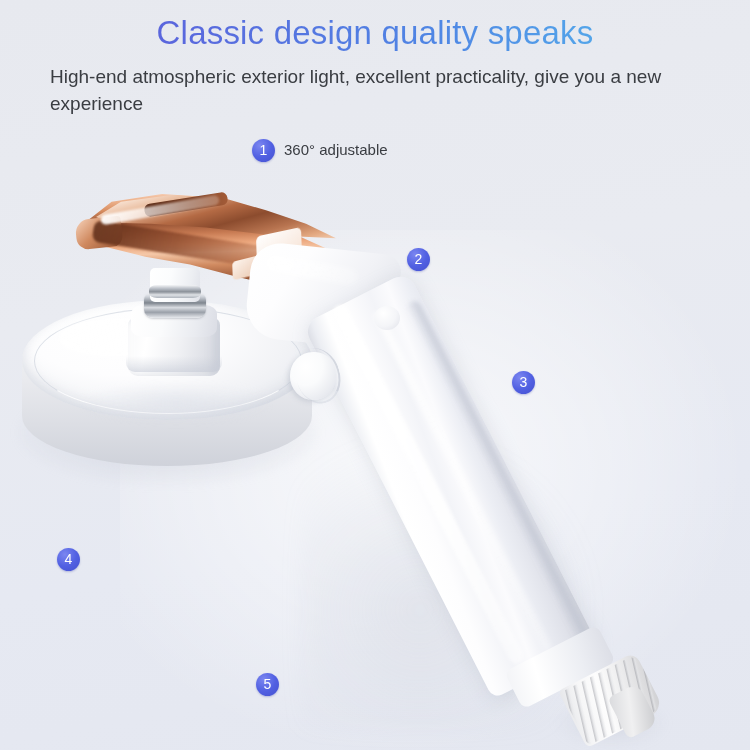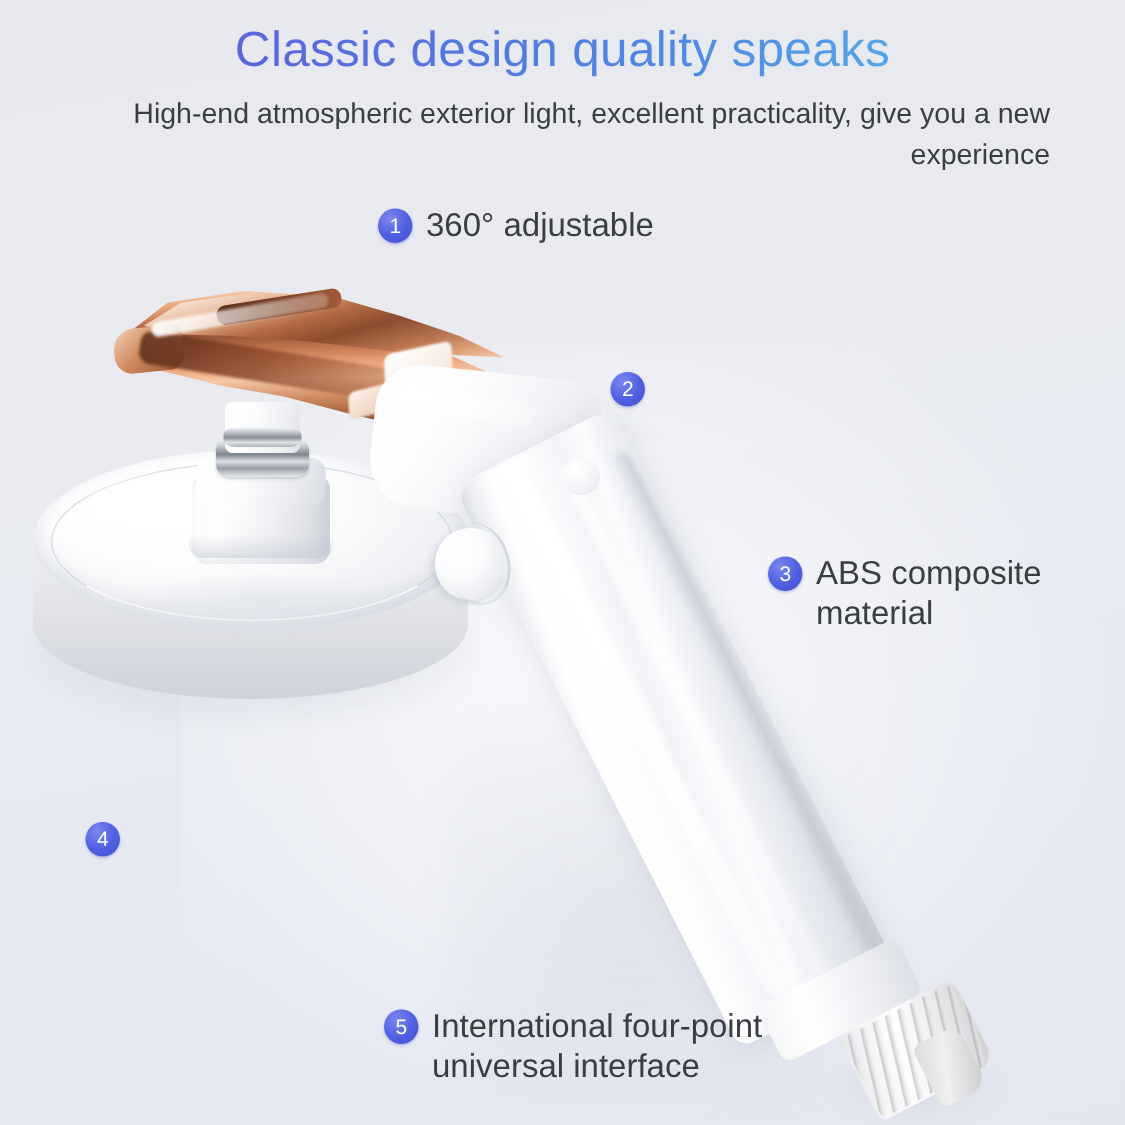--- a/index.html
+++ b/index.html
@@ -48,21 +48,21 @@
     background-clip: text;
     color: transparent;
     -webkit-text-fill-color: transparent;
   }
 
   .subtitle {
     position: absolute;
     left: 50px;
     top: 63px;
     width: 650px;
-    text-align: right;
+    text-align: left;
     font-size: 19px;
     line-height: 27px;
     color: #3a3d42;
     font-weight: 400;
   }
 
   
   .feature {
     position: absolute;
     display: flex;
@@ -77,21 +77,21 @@
     background: radial-gradient(circle at 34% 28%, #7b86f0 0%, #5160e2 52%, #4450cf 100%);
     color: #ffffff;
     font-size: 14px;
     line-height: 23px;
     text-align: center;
     font-weight: 400;
     box-shadow: 0 1px 2px rgba(60,70,170,0.30);
     margin-top: 3px;
   }
   .feature-label {
-    font-size: 22px;
+    font-size: 15px;
     line-height: 27px;
     color: #3a3d42;
     white-space: pre-line;
   }
 
   #feature-1 { left: 252px; top: 136px; }
   #feature-2 { left: 407px; top: 245px; }
   #feature-3 { left: 512px; top: 368px; width: 215px; }
   #feature-4 { left: 57px;  top: 545px; width: 280px; }
   #feature-5 { left: 256px; top: 670px; width: 280px; }
@@ -590,27 +590,23 @@
     <div class="badge">1</div>
     <div class="feature-label">360° adjustable</div>
   </div>
 
   <div class="feature" id="feature-2">
     <div class="badge">2</div>
   </div>
 
   <div class="feature" id="feature-3">
     <div class="badge">3</div>
-    <div class="feature-label">ABS composite
-material</div>
   </div>
 
   <div class="feature" id="feature-4">
     <div class="badge">4</div>
   </div>
 
   <div class="feature" id="feature-5">
     <div class="badge">5</div>
-    <div class="feature-label">International four-point
-universal interface</div>
   </div>
 
 </div>
 
 </body></html>

